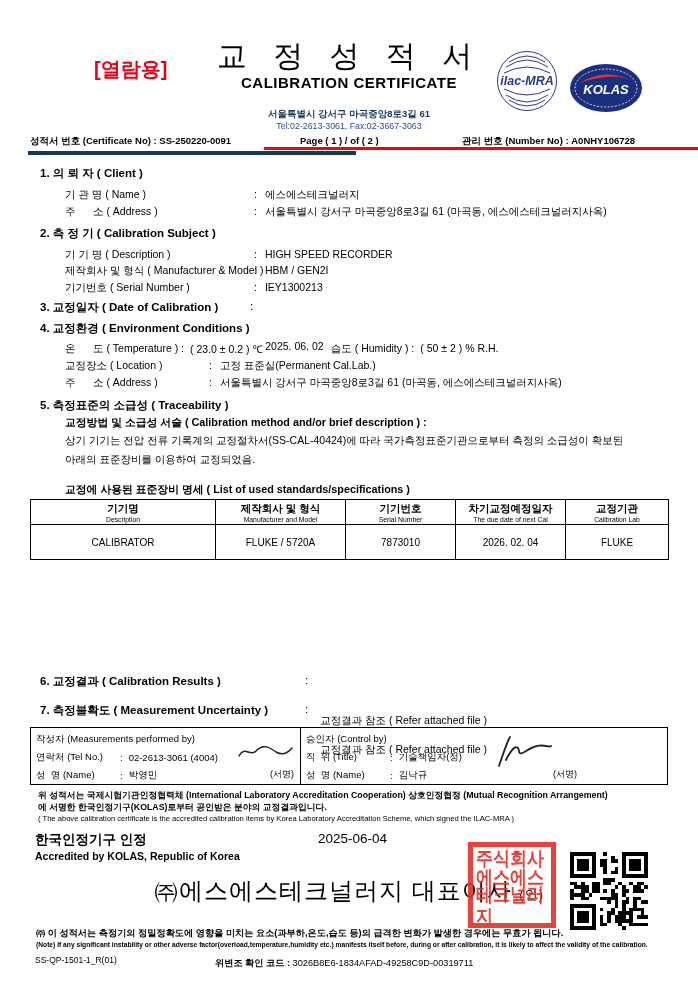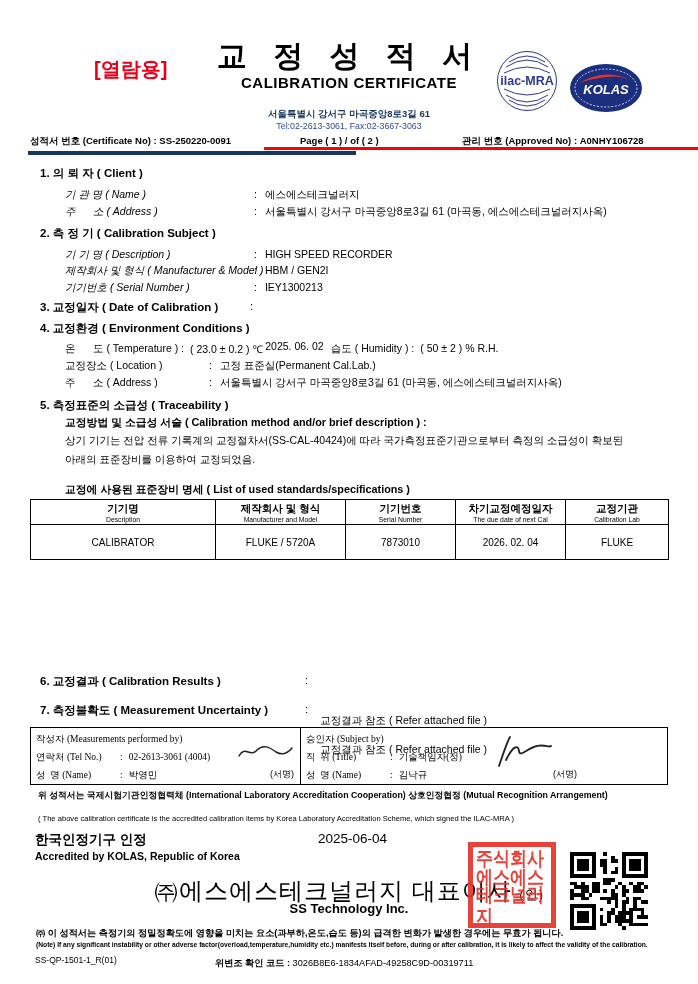--- a/index.html
+++ b/index.html
@@ -9,41 +9,41 @@
     background:#ffffff; color:#000;
     font-family:"Liberation Sans", sans-serif; font-size:10.5px;
     overflow:hidden;
   }
   .abs { position:absolute; }
   .ctr { left:0; right:0; text-align:center; }
   .bold { font-weight:bold; }
 
   
   .view-label { left:56px; top:56px; font-size:20px; font-weight:bold; color:#e8001b;margin-left:38px; }
-  .title-ko { top:36px; font-size:30px; font-weight:bold; letter-spacing:9px; }
+  .title-ko { top:36px; font-size:30px; font-weight:normal; letter-spacing:9px; }
   .title-en { top:74px; font-size:15px; font-weight:bold; letter-spacing:0.5px; }
   .hq-addr { top:108px; font-size:9.5px; font-weight:bold; color:#17375e; }
   .hq-tel  { top:121px; font-size:8.8px; color:#2c4b9b; }
   .cert-row { top:135px; font-size:9.5px; font-weight:bold; }
   .cert-no { left:30px; }
   .page-no { left:300px; }
   .control-no { left:462px; }
   .red-rule  { top:147px; left:264px; width:434px; height:3px; background:#ff0000; }
   .navy-rule { top:151px; left:28px;  width:328px; height:4px; background:#17375e; }
 
   
-  .logo-ilac { left:496px; top:49px; width:62px; height:64px; }
+  .logo-ilac { left:496px; top:49px; width:62px; height:64px;font-style:italic; }
   .logo-kolas { left:569px; top:63px; width:74px; height:50px; }
 
   
   .sec-h { left:40px; font-size:11.5px; font-weight:bold; white-space:pre; }
   .row { left:65px; display:flex; font-size:10.5px; }
   .row .lbl { white-space:pre; }
   .row .colon { padding:0 8px 0 4px; }
-  .w185 { width:185px;font-style:italic; }
+  .w185 { width:185px; }
   .w140 { width:140px; }
   .inline-val { font-weight:normal;margin-top:39px; }
 
   
   .std-table { left:30px; top:499px; width:638px; border-collapse:collapse; table-layout:fixed;padding-left:48px; }
   .std-table th, .std-table td { border:1px solid #000; text-align:center; vertical-align:middle; }
   .std-table th { padding:2px 0 1px; }
   .th-ko { font-size:10.5px; font-weight:bold; }
   .th-en { font-size:6.8px; font-weight:normal; }
   .std-table td { font-size:10px; height:35px; }
@@ -53,21 +53,21 @@
   .res-row .lbl { width:265px; font-weight:bold; white-space:pre; }
   .res-row .colon { padding:0 12px 0 0; }
 
   
   .aff { left:30px; top:727px; width:638px; height:58px; border:1px solid #000; display:flex; font-size:9.5px; }
   .aff-col1 { width:85px; border-right:1px solid #000; display:flex; flex-direction:column; justify-content:center; align-items:center; }
   .aff-col1 .k { font-size:11px; font-weight:bold; white-space:pre; }
   .aff-col1 .e { font-size:9px; }
   .aff-col2 { width:270px; border-right:1px solid #000; padding:2px 5px; position:relative; }
   .aff-col3 { width:282px; padding:2px 5px; position:relative; }
-  .aff-line { display:flex; height:18px; align-items:center;font-family:Liberation Serif, serif; }
+  .aff-line { display:flex; height:18px; align-items:center; }
   .aff-lbl { white-space:pre; }
   .aff-l2 .aff-lbl { width:78px; } .aff-l2 .colon { padding:0 6px; }
   .sign-note { position:absolute; font-size:9px; }
   .sig-writer { position:absolute; right:6px; top:14px; }
   .sig-approver { position:absolute; right:30px; top:6px; }
 
   
   .mra-ko { left:38px; font-size:8.8px; font-weight:bold; }
   .mra-en { left:38px; font-size:7.6px; }
   .kolas-ko { left:35px; top:831px; font-size:13.5px; font-weight:bold; }
@@ -123,21 +123,21 @@
       <path d="M10,20 Q37,4 64,18 Q52,12 37,14 Q20,16 10,20 Z" fill="#e8332a"></path>
       <text x="37" y="31" text-anchor="middle" font-size="13" font-weight="bold" font-style="italic" fill="#ffffff">KOLAS</text>
     </svg>
   </div>
 
   <div class="abs ctr hq-addr">서울특별시 강서구 마곡중앙8로3길 61</div>
   <div class="abs ctr hq-tel">Tel:02-2613-3061, Fax:02-3667-3063</div>
 
   <div class="abs cert-row cert-no">성적서 번호 (Certificate No) : SS-250220-0091</div>
   <div class="abs cert-row page-no">Page ( 1 ) / of ( 2 )</div>
-  <div class="abs cert-row control-no">관리  번호 (Approved No) : A0NHY106728</div>
+  <div class="abs cert-row control-no">관리  번호 (Number No) : A0NHY106728</div>
   <div class="abs red-rule"></div>
   <div class="abs navy-rule"></div>
 
   <div class="abs sec-h" style="top:166px">1. 의 뢰 자 ( Client )</div>
   <div class="abs row" style="top:188px">
     <span class="lbl w185">기 관 명 ( Name )</span>
     <span class="colon">:</span>
     <span>에스에스테크널러지</span>
   </div>
   <div class="abs row" style="top:205px">
@@ -260,50 +260,50 @@
         <span class="aff-lbl">성  명 (Name)</span>
         <span class="colon">:</span>
         <span>박영민</span>
       </div>
       <span class="sign-note" style="right:6px; bottom:3px">(서명)</span>
       <svg class="sig-writer" width="58" height="20" viewBox="0 0 58 20">
         <path d="M3,14 C9,3 14,16 21,8 C27,2 33,5 40,10 C47,14 52,11 56,6" fill="none" stroke="#222" stroke-width="1.5" stroke-linecap="round"></path>
       </svg>
     </div>
     <div class="aff-col3">
-      <div class="aff-line">승인자 (Subject by)</div>
+      <div class="aff-line">승인자 (Control by)</div>
       <div class="aff-line aff-l2">
         <span class="aff-lbl">직  위 (Title)</span>
         <span class="colon">:</span>
         <span>기술책임자(정)</span>
       </div>
       <div class="aff-line aff-l2">
         <span class="aff-lbl">성  명 (Name)</span>
         <span class="colon">:</span>
         <span>김낙규</span>
       </div>
       <span class="sign-note" style="right:6px; bottom:3px">(서명)</span>
       <svg class="sig-approver" width="62" height="38" viewBox="0 0 62 38">
         <path d="M8,32 C12,20 16,8 19,3 M15,26 C22,12 27,10 28,17 C29,24 36,14 46,12 C54,10 58,14 60,12" fill="none" stroke="#222" stroke-width="1.8" stroke-linecap="round"></path>
       </svg>
     </div>
   </div>
 
   <div class="abs mra-ko" style="top:790px">위 성적서는 국제시험기관인정협력체 (International Laboratory Accreditation Cooperation) 상호인정협정 (Mutual Recognition Arrangement)</div>
+  <div class="abs mra-ko" style="top:802px">에 서명한 한국인정기구(KOLAS)로부터 공인받은 분야의 교정결과입니다.</div>
   <div class="abs mra-en" style="top:814px">( The above calibration certificate is the accredited calibration items by Korea Laboratory Accreditation Scheme, which signed the ILAC-MRA )</div>
 
   <div class="abs kolas-ko">한국인정기구 인정</div>
   <div class="abs kolas-date">2025-06-04</div>
   <div class="abs kolas-en">Accredited by KOLAS, Republic of Korea</div>
 
   <div class="abs ctr company-line">
     <span>㈜에스에스테크널러지 대표이사</span>
     <span class="in">(인)</span>
   </div>
-  <div class="abs ctr company-en">SS Technology Inc.</div>
 
   <div class="abs seal">
     <div class="seal-row">주식회사</div>
     <div class="seal-row">에스에스</div>
     <div class="seal-row">테크널러지</div>
   </div>
 
   <div class="abs qr">
     <svg id="qr-svg" width="78" height="78" viewBox="0 0 21 21" shape-rendering="crispEdges">
         <rect x="9" y="0" width="1" height="1" fill="#000"></rect>

